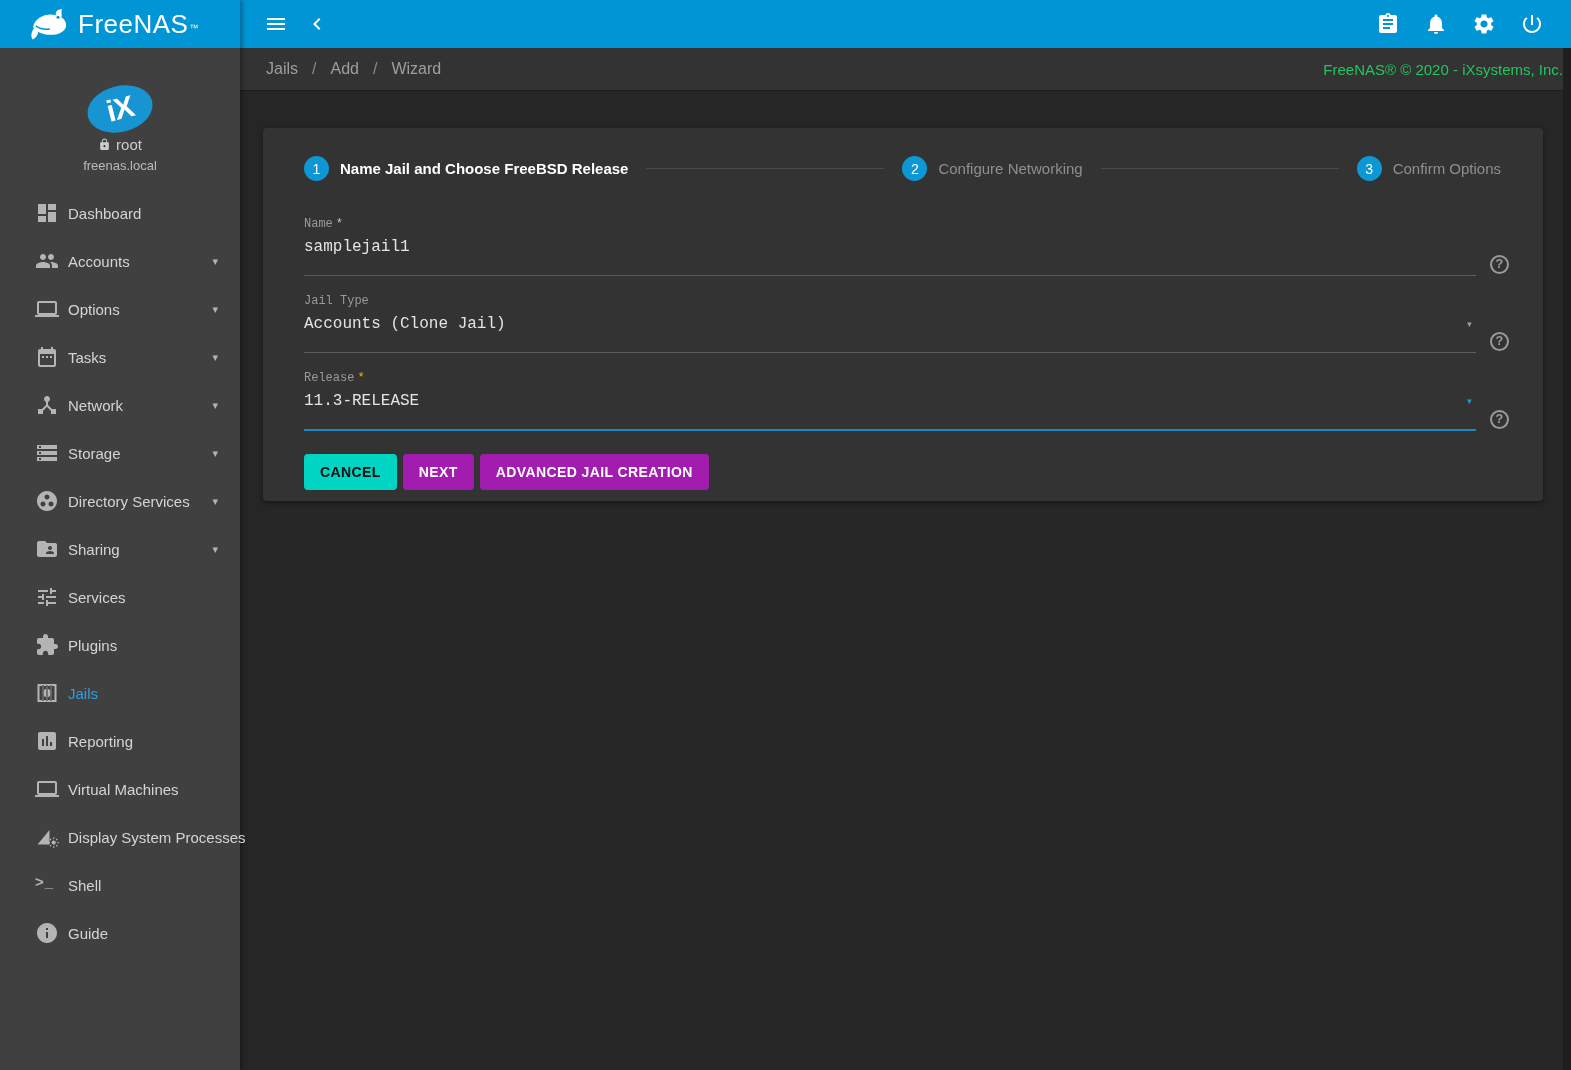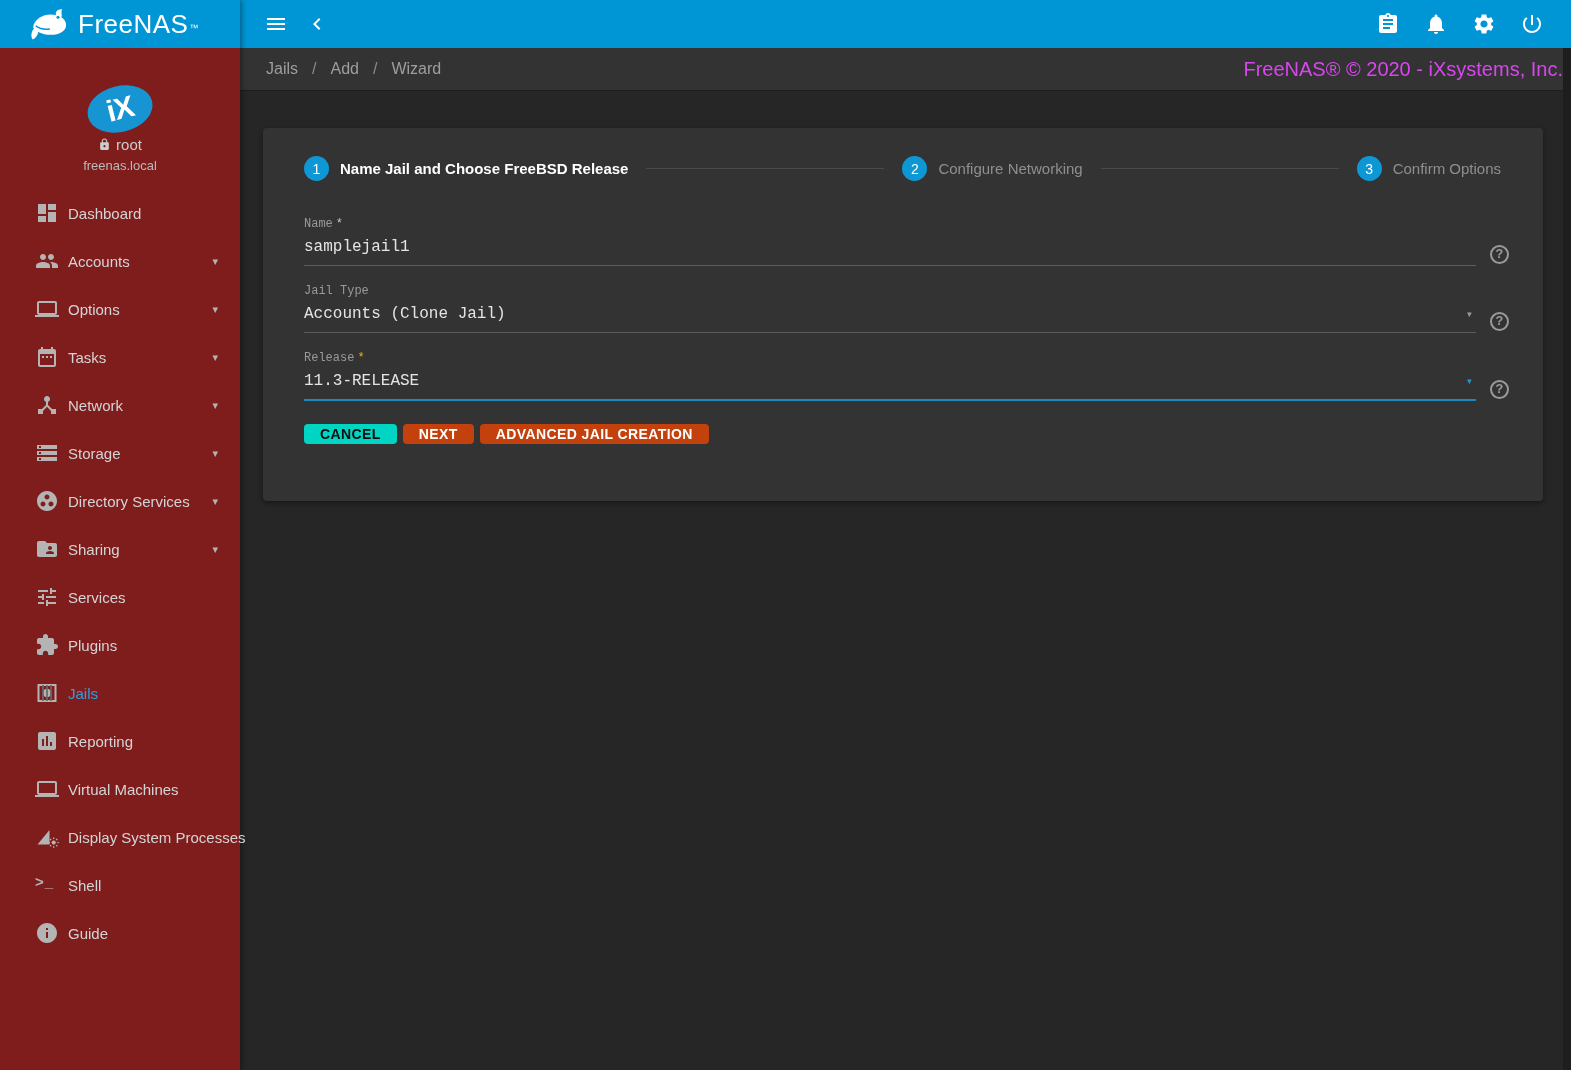--- a/index.html
+++ b/index.html
@@ -7,21 +7,21 @@
   body {
     font-family: "Liberation Sans", sans-serif;
     background: #262626;
     color: #e4e4e4;
   }
   .app { position: relative; width: 1571px; height: 1070px; display: flex; }
 
   
   .sidebar {
     flex: 0 0 240px; width: 240px; height: 100%;
-    background: #7f1d1d; z-index: 3;
+    background: #404040; z-index: 3;
     box-shadow: 2px 0 5px rgba(0,0,0,.35);
   }
   .sidebar-brand {
     height: 48px; background: #0095d5; color: #fff;
     display: flex; align-items: center; padding-left: 26px;
   }
   .shark-logo { width: 46px; height: 36px; display: inline-block; }
   .brand-text { font-size: 26px; margin-left: 6px; letter-spacing: .5px; }
   .brand-tm { font-size: 9px; vertical-align: top; position: relative; top: 4px; left: 1px; }
 
@@ -66,21 +66,21 @@
   .topbar-right { display: flex; align-items: center; gap: 24px; }
 
   .breadcrumb-bar {
     height: 43px; background: #333333; border-bottom: 1px solid #1d1d1d;
     display: flex; align-items: center; justify-content: space-between;
     padding: 0 8px 0 26px;
   }
   .breadcrumb { display: flex; align-items: center; gap: 14px; font-size: 16px; color: #9e9e9e; }
   .crumb { cursor: pointer; }
   .crumb-sep { color: #8a8a8a; }
-  .copyright { font-size: 20px; color: #d946ef; }
+  .copyright { font-size: 15px; color: #22c55e; }
 
   .content { flex: 1; position: relative; background: #262626; }
   .card {
     position: absolute; left: 23px; top: 37px;
     width: 1280px; height: 373px;
     background: #333333; border-radius: 4px;
     box-shadow: 0 2px 5px rgba(0,0,0,.4);
   }
 
   
@@ -96,42 +96,42 @@
   .connector { flex: 1; height: 1px; background: #4a4a4a; margin: 0 18px; }
 
   
   .fields { padding: 36px 0 0 41px; }
   .field { width: 1172px; margin-bottom: 18px; position: relative; font-family: Liberation Mono, monospace; }
   .field-label { font-size: 12px; color: #9a9a9a; }
   .req-marker { color: #c6c6c6; margin-left: 3px; }
   .field.focused .req-marker { color: #ffb300; }
   .field-value-row {
     display: flex; align-items: center; justify-content: space-between;
-    margin-top: 7px; padding-bottom: 9px; border-bottom: 1px solid #5c5c5c;
+    margin-top: 7px; padding-bottom: 19px; border-bottom: 1px solid #5c5c5c;
   }
   .field.focused .field-value-row { border-bottom: 2px solid #1989c0; }
   .field-value { font-size: 16px; color: #e4e4e4; }
   .select-arrow { font-size: 12px; color: #9a9a9a; margin-right: 3px; }
   .field.focused .select-arrow { color: #1e9ad3; }
   .help-icon {
     position: absolute; right: -33px; bottom: 2px;
     width: 19px; height: 19px; border: 2px solid #9a9a9a; border-radius: 50%;
     color: #9a9a9a; font-size: 13px; font-weight: bold;
     display: flex; align-items: center; justify-content: center; cursor: pointer;
   }
 
   
   .buttons { display: flex; gap: 6px; padding-left: 41px; margin-top: 23px; }
   .btn {
-    height: 20px; border: none; border-radius: 4px;
+    height: 36px; border: none; border-radius: 4px;
     font-family: inherit; font-size: 14px; font-weight: bold;
     letter-spacing: .4px; padding: 0 16px; cursor: pointer;
   }
   .btn.accent { background: #00d5c4; color: #0d0d0d; }
-  .btn.primary { background: #c2410c; color: #ffffff; }
+  .btn.primary { background: #a21caf; color: #ffffff; }
 
   .scrollbar-track {
     position: absolute; right: 0; top: 48px; bottom: 0; width: 8px;
     background: #1e1e1e; z-index: 4;
   }
 </style>
 </head>
 <body>
 
 <div class="app">

